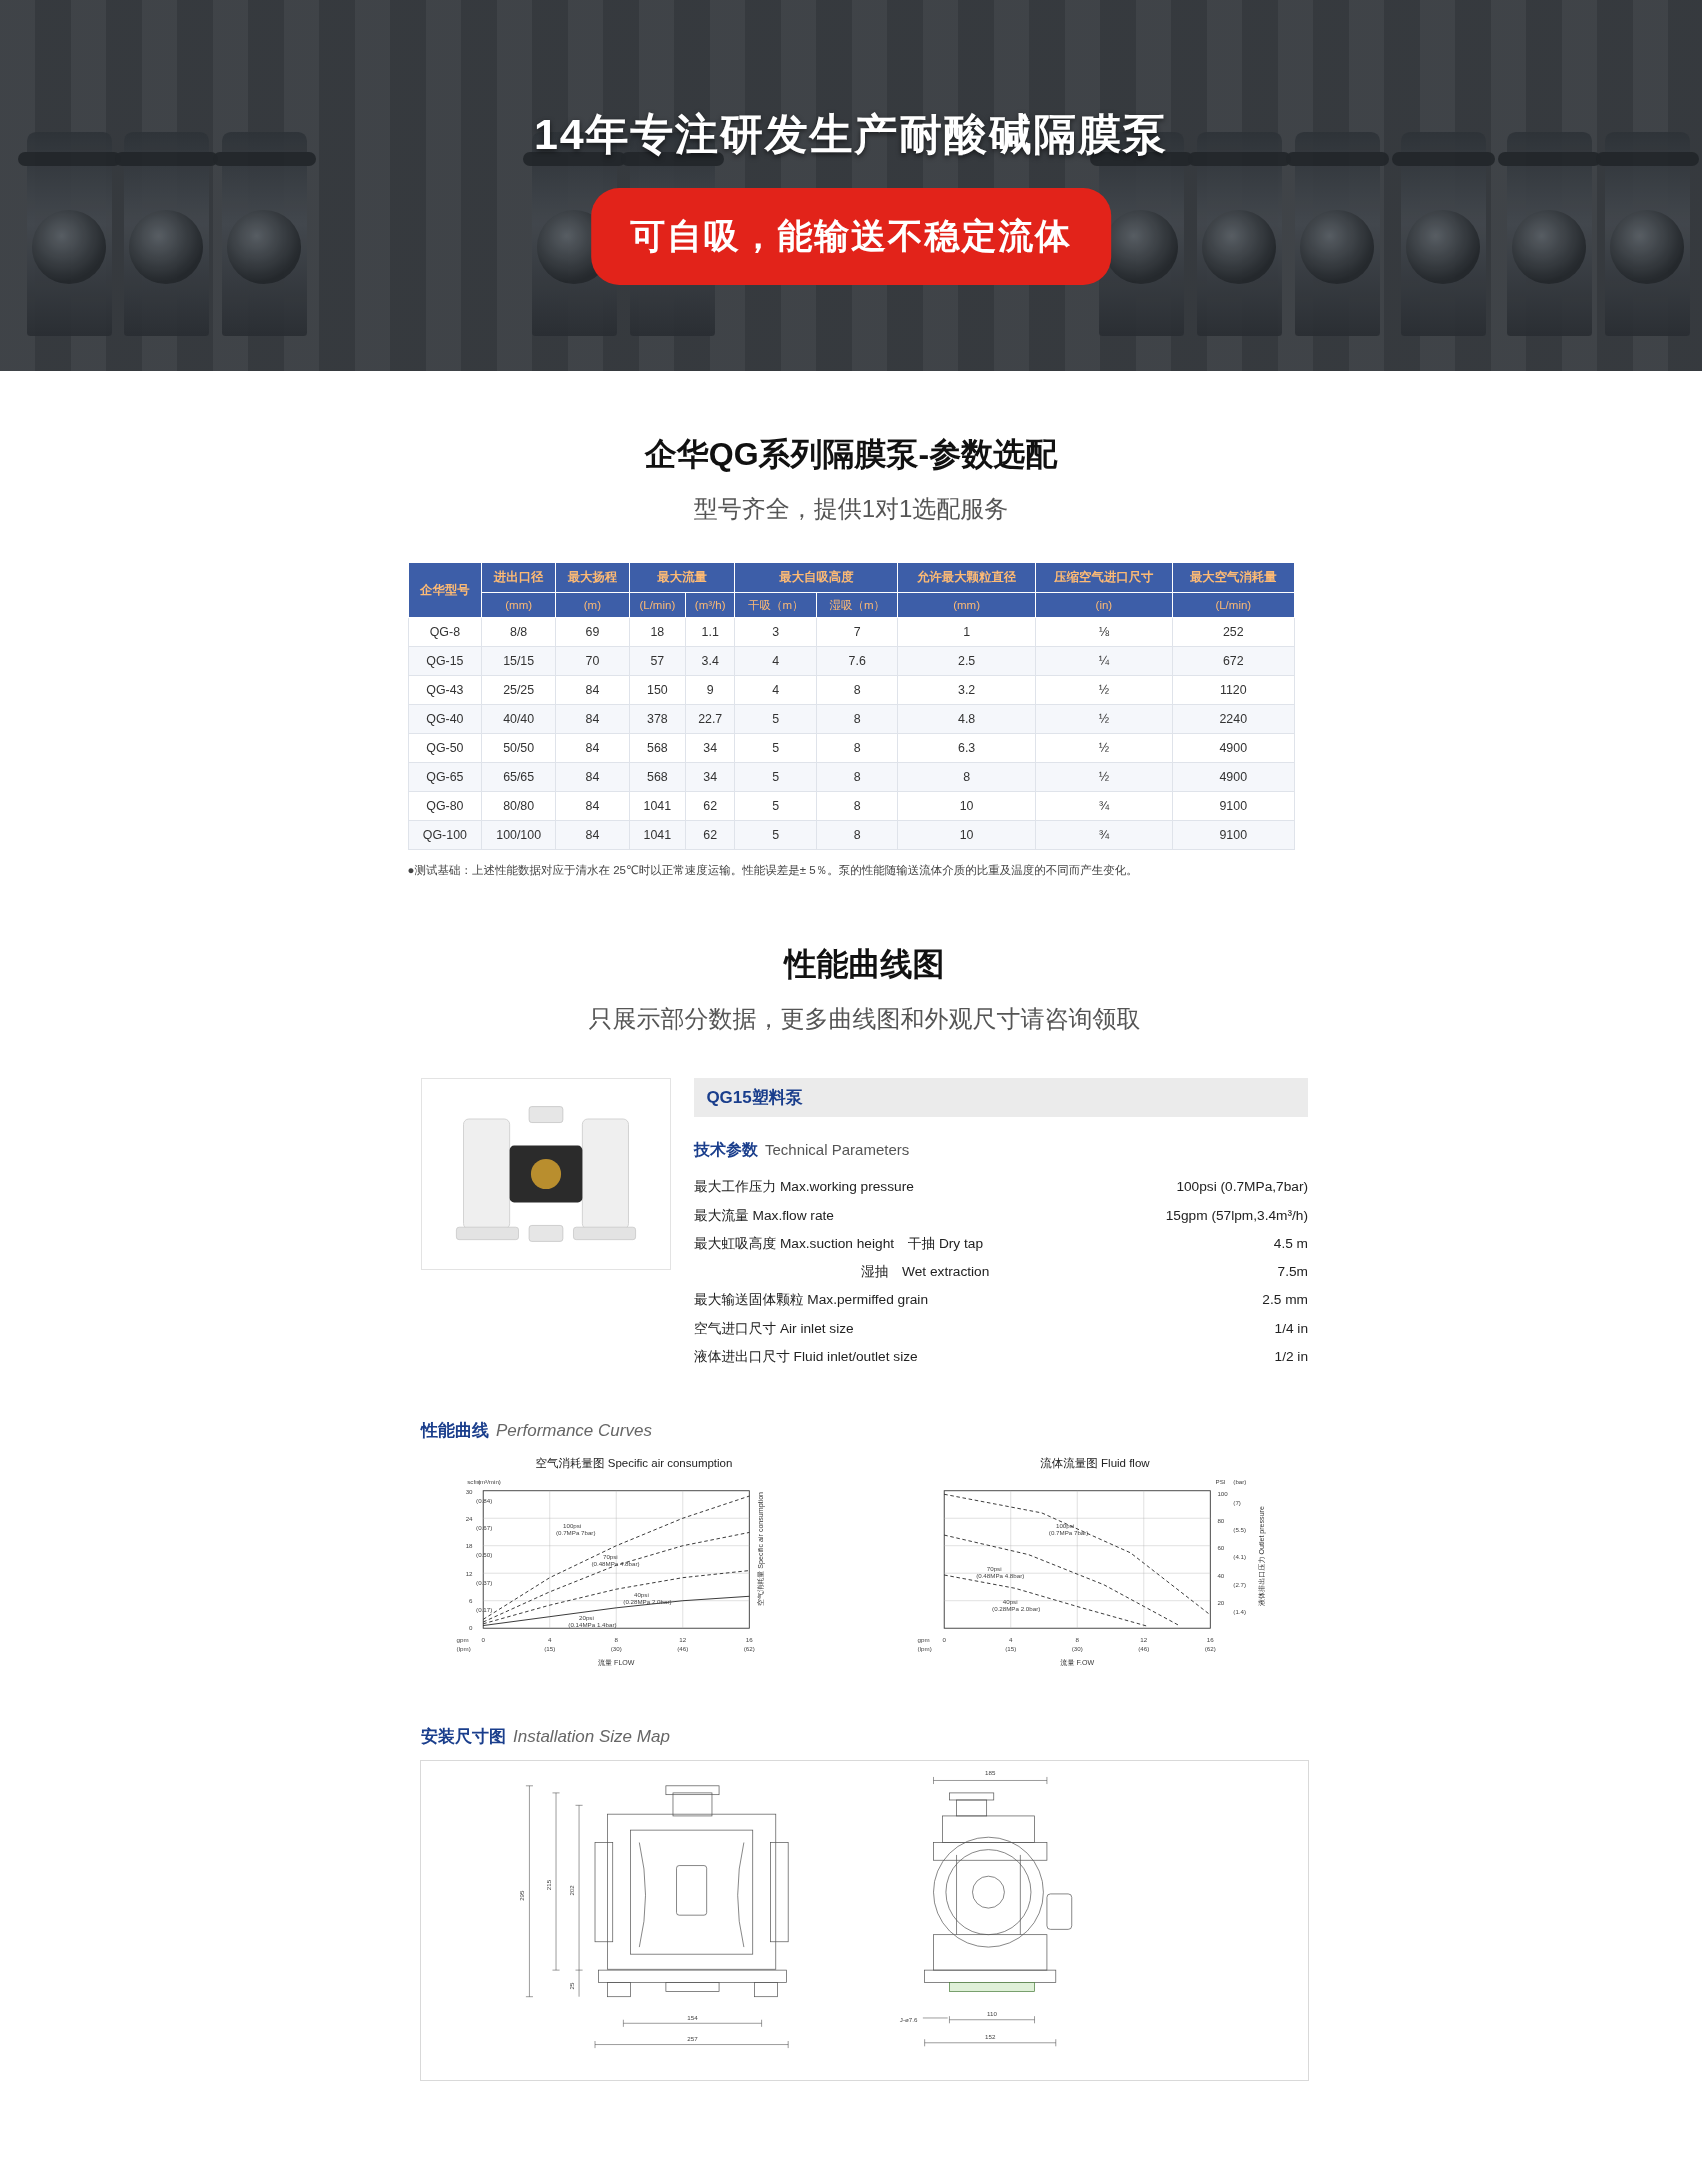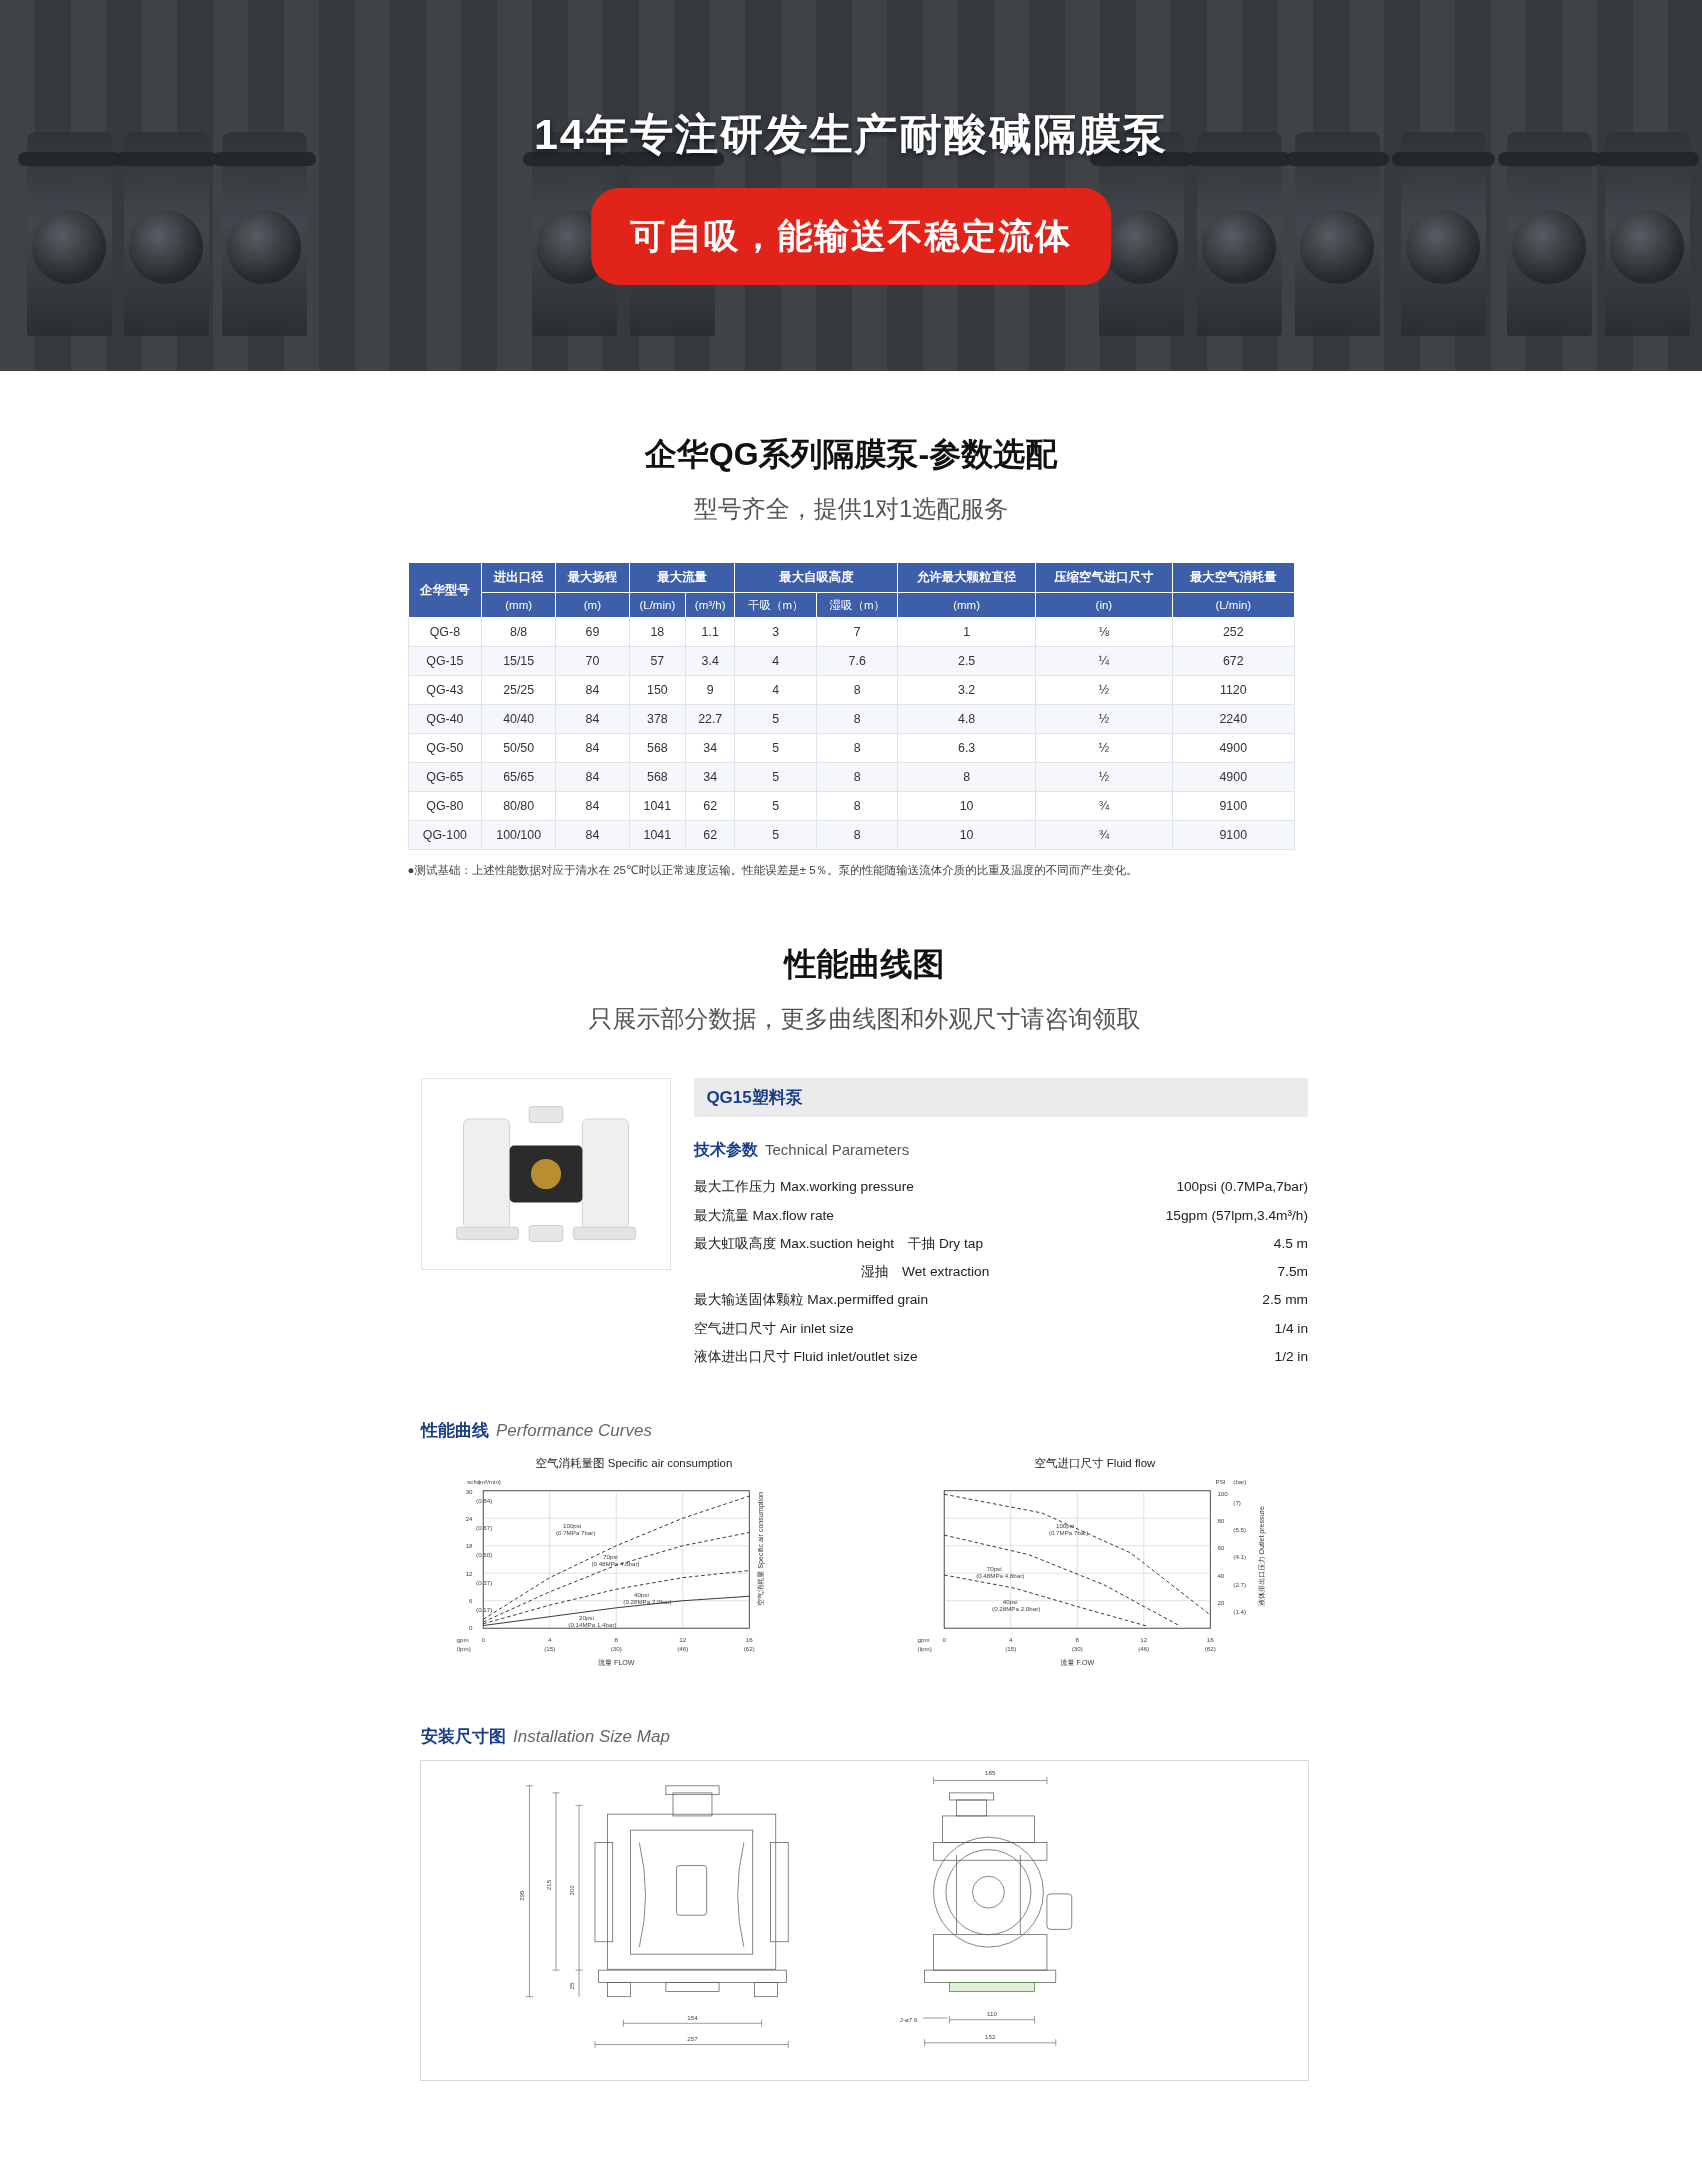--- a/index.html
+++ b/index.html
@@ -30,21 +30,21 @@
     padding:25px 39px;border-radius:28px;white-space:nowrap;}
 
   
   .sec-title{text-align:center;font-size:32px;font-weight:bold;color:#111;margin:0;}
   .sec-sub{text-align:center;font-size:24px;color:#555;margin:16px 8px 0;}
 
   
   .table-wrap{width:887px;margin:37px auto 0;}
   table.params{border-collapse:collapse;width:100%;font-size:12.4px;}
   table.params th,table.params td{border:0.9px solid #fff;text-align:center;}
-  table.params thead th{background:#3d5ea8;color:#ffffff;font-weight:bold;padding:6.2px 3.5px;line-height:1.35;margin-top:11px;}
+  table.params thead th{background:#3d5ea8;color:#fdba74;font-weight:bold;padding:6.2px 3.5px;line-height:1.35;margin-top:11px;}
   table.params thead th.sub{font-weight:normal;font-size:11.5px;padding:4.4px 3.5px;}
   table.params tbody td{border:0.9px solid #dfe3ea;background:#fff;color:#333;padding:7px 3.5px;font-size:12.4px;}
   table.params tbody tr:nth-child(even) td{background:#f5f7fb;}
   .note{width:887px;margin:10.6px auto 0;font-size:11.5px;color:#444;line-height:1.7;}
 
   
   .block2{margin-top:62px;padding-left:27px;}
   .prod-row{width:887px;margin:43px auto 0;display:flex;align-items:flex-start;}
   .prod-img{width:248px;height:190px;border:0.9px solid #e3e3e3;background:#fff;
     display:flex;align-items:center;justify-content:center;flex:0 0 auto;}
@@ -343,21 +343,21 @@
           <text class="lbl-xs" x="295" y="201" text-anchor="middle">(46)</text>
           <text class="lbl-xs" x="370" y="201" text-anchor="middle">(62)</text>
           <text class="lbl-xs" x="40" y="190">gpm</text>
           <text class="lbl-xs" x="40" y="201">(lpm)</text>
           <text class="lbl-s" x="220" y="216" text-anchor="middle">流量 FLOW</text>
           <text class="lbl-s" x="386" y="150" transform="rotate(-90 386,150)">空气消耗量 Specific air consumption</text>
         </svg>
       </div>
 
       <div class="chart">
-        <div class="chart-title">空气进口尺寸 Fluid flow</div>
+        <div class="chart-title">流体流量图 Fluid flow</div>
         <svg width="426" height="204" viewBox="0 0 480 230">
           <rect x="70" y="20" width="300" height="155" fill="#fff" stroke="#333" stroke-width="1"></rect>
           <line class="gridln" x1="70" y1="51" x2="370" y2="51"></line>
           <line class="gridln" x1="70" y1="82" x2="370" y2="82"></line>
           <line class="gridln" x1="70" y1="113" x2="370" y2="113"></line>
           <line class="gridln" x1="70" y1="144" x2="370" y2="144"></line>
           <line class="gridln" x1="145" y1="20" x2="145" y2="175"></line>
           <line class="gridln" x1="220" y1="20" x2="220" y2="175"></line>
           <line class="gridln" x1="295" y1="20" x2="295" y2="175"></line>
 

